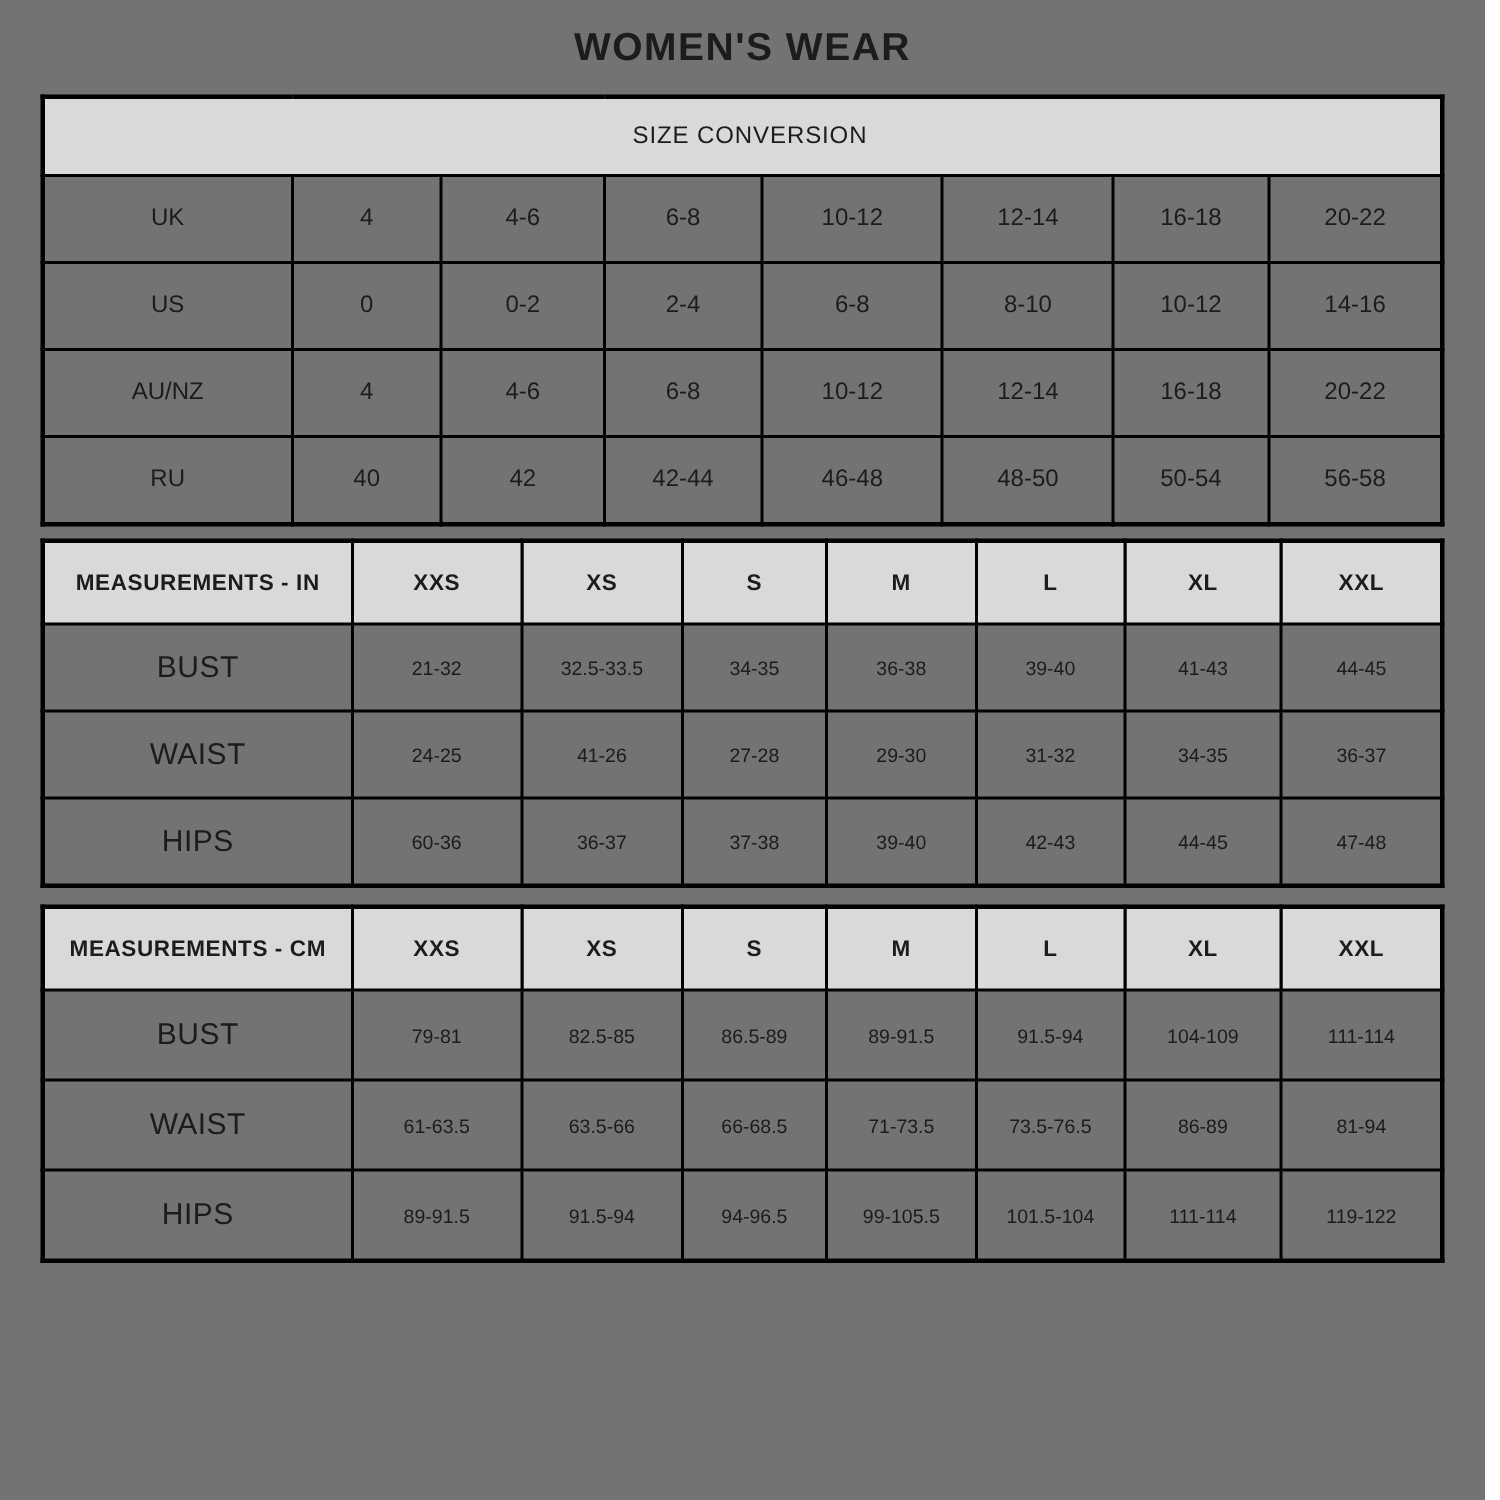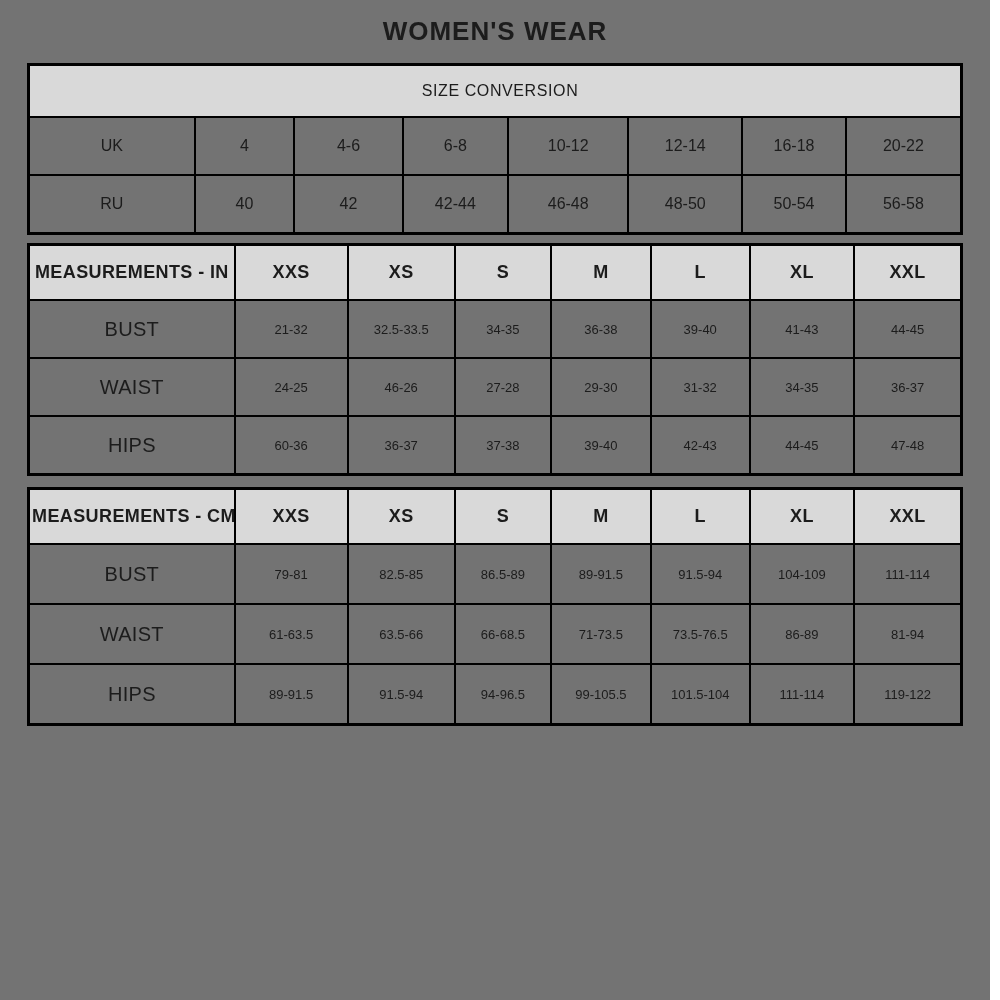--- a/index.html
+++ b/index.html
@@ -47,21 +47,21 @@
   }
   .t1 td { height: 56px; font-size: 16px; font-weight: 500; }
   .t1 tr.band-row td { height: 50px; }
   .gap1 { height: 8px; }
   .gap2 { height: 11px; }
   .t2 td, .t3 td { height: 56px; font-size: 13px; font-weight: 500; }
   .t3 td { height: 58px; }
   .t2 tr.head-row td, .t3 tr.head-row td {
     background: #d9d9d9;
     font-weight: 700;
-    font-size: 18px;
+    font-size: 15px;
     letter-spacing: 0.4px;
     height: 53px;
   }
   .t2 td.row-label, .t3 td.row-label { font-size: 20px; letter-spacing: 0.3px; }
 </style>
 </head>
 <body>
 
 <div class="page">
 
@@ -86,20 +86,40 @@
           <td class="row-label">UK</td>
           <td>4</td>
           <td>4-6</td>
           <td>6-8</td>
           <td>10-12</td>
           <td>12-14</td>
           <td>16-18</td>
           <td>20-22</td>
         </tr>
         <tr>
+          <td class="row-label">US</td>
+          <td>0</td>
+          <td>0-2</td>
+          <td>2-4</td>
+          <td>6-8</td>
+          <td>8-10</td>
+          <td>10-12</td>
+          <td>14-16</td>
+        </tr>
+        <tr>
+          <td class="row-label">AU/NZ</td>
+          <td>4</td>
+          <td>4-6</td>
+          <td>6-8</td>
+          <td>10-12</td>
+          <td>12-14</td>
+          <td>16-18</td>
+          <td>20-22</td>
+        </tr>
+        <tr>
           <td class="row-label">RU</td>
           <td>40</td>
           <td>42</td>
           <td>42-44</td>
           <td>46-48</td>
           <td>48-50</td>
           <td>50-54</td>
           <td>56-58</td>
         </tr>
       </tbody>
@@ -135,21 +155,21 @@
           <td>32.5-33.5</td>
           <td>34-35</td>
           <td>36-38</td>
           <td>39-40</td>
           <td>41-43</td>
           <td>44-45</td>
         </tr>
         <tr>
           <td class="row-label">WAIST</td>
           <td>24-25</td>
-          <td>46-26</td>
+          <td>41-26</td>
           <td>27-28</td>
           <td>29-30</td>
           <td>31-32</td>
           <td>34-35</td>
           <td>36-37</td>
         </tr>
         <tr>
           <td class="row-label">HIPS</td>
           <td>60-36</td>
           <td>36-37</td>

